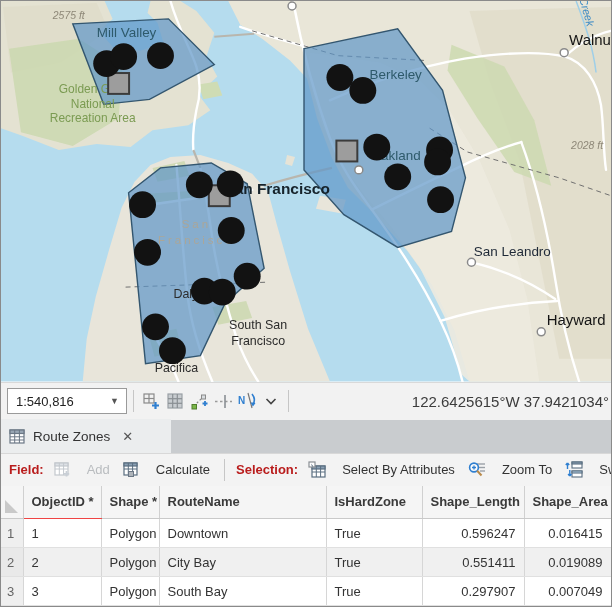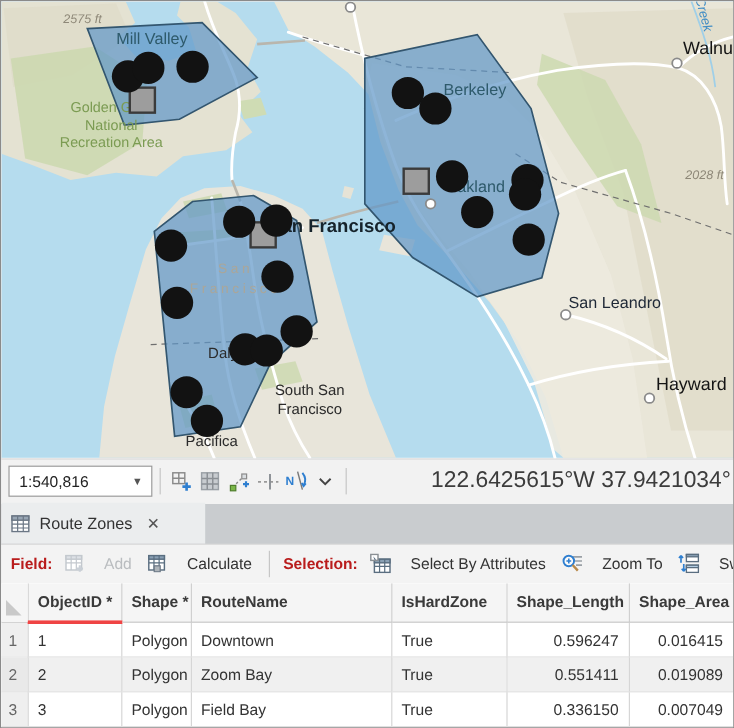--- a/index.html
+++ b/index.html
@@ -27,21 +27,21 @@
     height:38px;background:#f2f2f2;border-top:1px solid #d9d9d9;
     display:flex;align-items:center;padding:0 2px 0 6px;gap:2px;flex:0 0 auto;
   }
   #scale-combo{
     width:120px;height:26px;background:#fff;border:1px solid #9a9a9a;
     display:flex;align-items:center;font-size:13px;color:#222;padding-left:8px;cursor:default;
   }
   #scale-combo .caret{margin-left:auto;padding:0 7px;color:#555;font-size:9px;}
   .vsep{width:1px;height:22px;background:#c6c6c6;margin:0 4px;flex:0 0 auto;}
   .sb-icon{width:22px;height:22px;display:flex;align-items:center;justify-content:center;flex:0 0 auto;}
-  #coords{margin-left:auto;font-size:19px;color:#3c3c3c;white-space:nowrap;overflow:hidden;}
+  #coords{margin-left:auto;font-size:15px;color:#3c3c3c;white-space:nowrap;overflow:hidden;}
   
   #tab-bar{height:34px;background:#c9cccf;display:flex;align-items:center;flex:0 0 auto;border-bottom:1px solid #d8d8d8;}
   #table-tab{
     height:34px;background:#ebedee;display:flex;align-items:center;
     padding:0 12px 0 8px;gap:8px;font-size:13.5px;color:#333;min-width:170px;
   }
   #table-tab .close{color:#555;font-size:13px;padding:2px 4px;}
   
   #table-toolbar{
     height:32px;background:#f3f3f3;display:flex;align-items:center;
@@ -52,21 +52,21 @@
   .tb-btn.disabled{color:#b9bcbf;}
   
   #attr-table{flex:0 0 auto;background:#fff;overflow:hidden;}
   table{border-collapse:collapse;table-layout:fixed;width:610px;font-size:13px;}
   th,td{overflow:hidden;white-space:nowrap;}
   thead th{
     height:33px;background:#f5f5f5;color:#3a3a3a;font-weight:bold;text-align:left;
     padding:0 8px;border-right:1px solid #d0d0d0;border-bottom:1px solid #c9c9c9;
   }
   thead th.corner{padding:0;position:relative;}
-  thead th.sorted{border-bottom:3px solid #ef4444;}
+  thead th.sorted{border-bottom:1px solid #ef4444;}
   .corner-tri{
     position:absolute;left:4px;bottom:5px;width:0;height:0;
     border-left:13px solid #c9c9c9;border-top:13px solid transparent;
   }
   tbody td{
     height:29px;padding:0 8px;color:#333;border-right:1px solid #d6d6d6;
     border-bottom:1px solid #e0e0e0;background:#fff;
   }
   tbody tr.stripe td{background:#f0f0f0;}
   tbody td.rownum{background:#efefef;color:#666;padding:0 4px 0 6px;}
@@ -364,31 +364,31 @@
             <td>Polygon</td>
             <td>Downtown</td>
             <td>True</td>
             <td class="num">0.596247</td>
             <td class="num">0.016415</td>
           </tr>
           <tr class="stripe">
             <td class="rownum">2</td>
             <td>2</td>
             <td>Polygon</td>
-            <td>Zoom Bay</td>
+            <td>City Bay</td>
             <td>True</td>
             <td class="num">0.551411</td>
             <td class="num">0.019089</td>
           </tr>
           <tr>
             <td class="rownum">3</td>
             <td>3</td>
             <td>Polygon</td>
-            <td>Field Bay</td>
+            <td>South Bay</td>
             <td>True</td>
-            <td class="num">0.336150</td>
+            <td class="num">0.297907</td>
             <td class="num">0.007049</td>
           </tr>
         </tbody>
     </table>
   </div>
 
 </div>
 
 </body></html>

